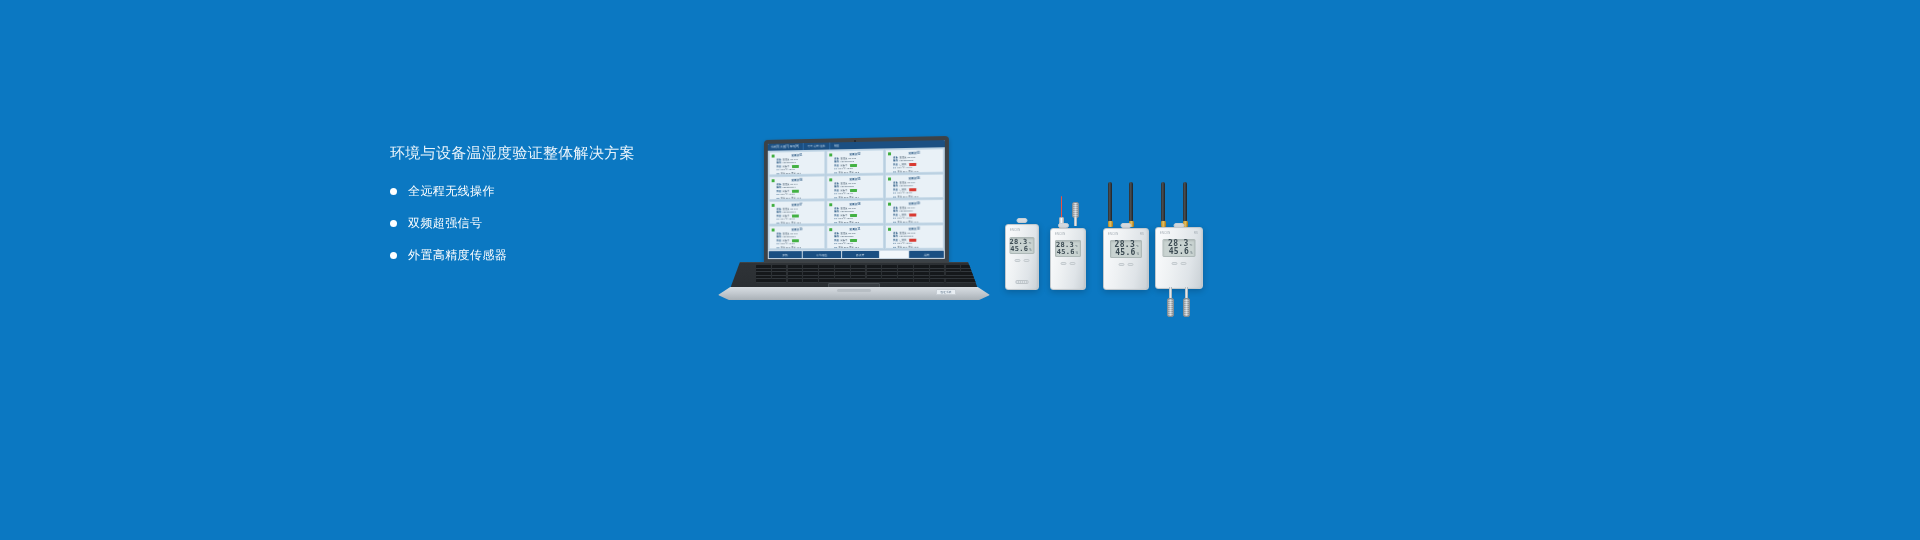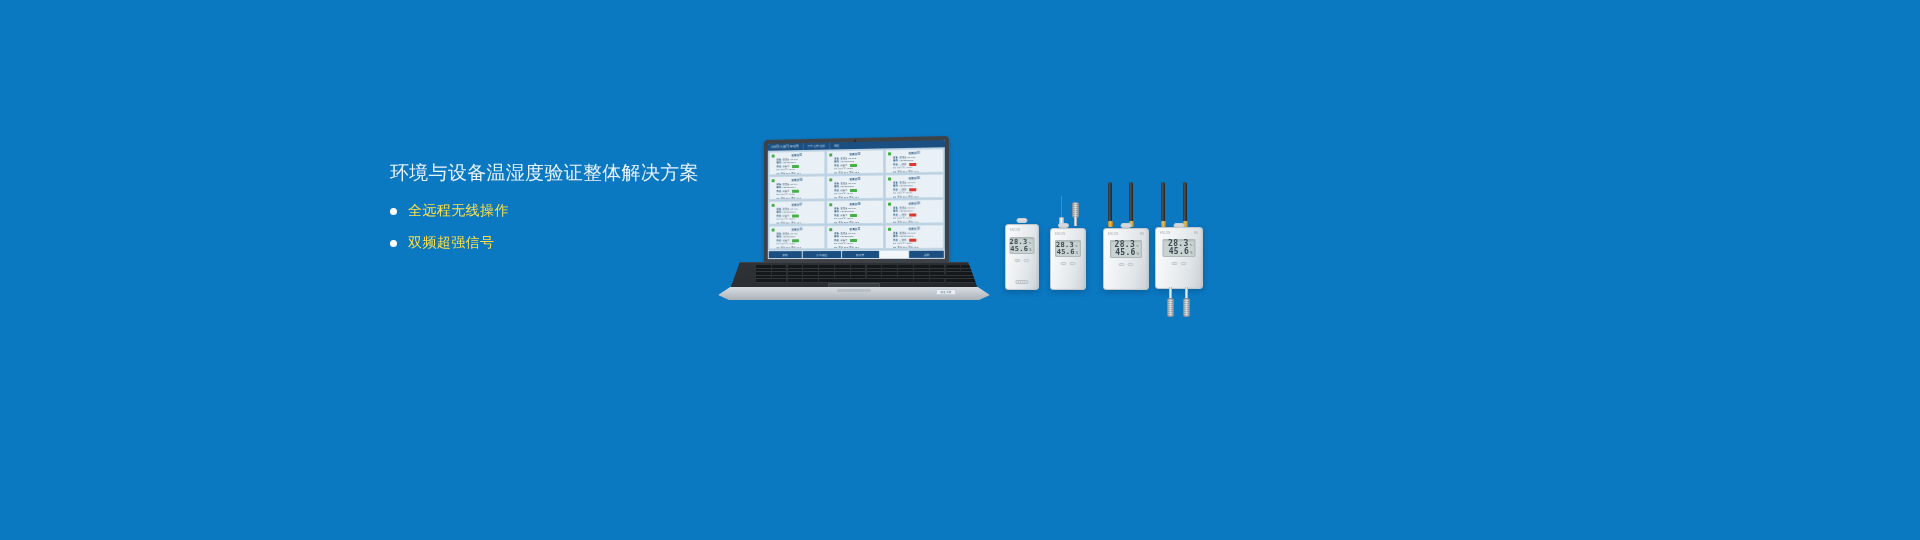--- a/index.html
+++ b/index.html
@@ -15,31 +15,31 @@
   #banner { position:absolute; inset:0; background:#0b78c2; }
 
   
   .copy { position:absolute; left:390px; top:140px; width:330px; }
   .copy-title {
     font-size:22px; font-weight:bold; color:#ffffff;
     letter-spacing:1px; line-height:30px;
     text-shadow:0 1px 2px rgba(0,0,0,.18);
   }
   .copy-sub {
-    margin-top:24px; font-size:19px; color:#eaf4fb;
+    margin-top:4px; font-size:15px; color:#eaf4fb;
     letter-spacing:.3px; line-height:18px; font-weight:400;
   }
   .bullets { margin-top:16px; }
   .bullet { display:flex; align-items:center; height:26px; margin-bottom:0px; }
   .bullet + .bullet { margin-top:6px; }
   .dot {
     width:7px; height:7px; border-radius:50%;
     background:#ffffff; flex:0 0 7px; margin-right:11px;
   }
-  .bullet-label { font-size:14px; color:#fde047; letter-spacing:.4px; }
+  .bullet-label { font-size:12px; color:#ffffff; letter-spacing:.4px; }
 
   
   #laptop { position:absolute; left:718px; top:138px; width:272px; height:162px; }
 
   .lid {
     position:absolute; left:44px; top:0; width:186px; height:128px;
     background:#3c4247;
     border-radius:4px 4px 1px 1px;
     transform:perspective(620px) rotateY(-6deg);
     transform-origin:bottom center;
@@ -264,20 +264,24 @@
     <div class="copy-sub">环境与设备温湿度验证整体解决方案</div>
     <div class="bullets">
       <div class="bullet">
         <span class="dot"></span>
         <span class="bullet-label">全远程无线操作</span>
       </div>
       <div class="bullet">
         <span class="dot"></span>
         <span class="bullet-label">双频超强信号</span>
       </div>
+      <div class="bullet">
+        <span class="dot"></span>
+        <span class="bullet-label">外置高精度传感器</span>
+      </div>
     </div>
   </div>
 
   <div id="laptop">
 
     <div class="lid">
       <div class="bezel-dot"></div>
 
       <div class="screen">
 

